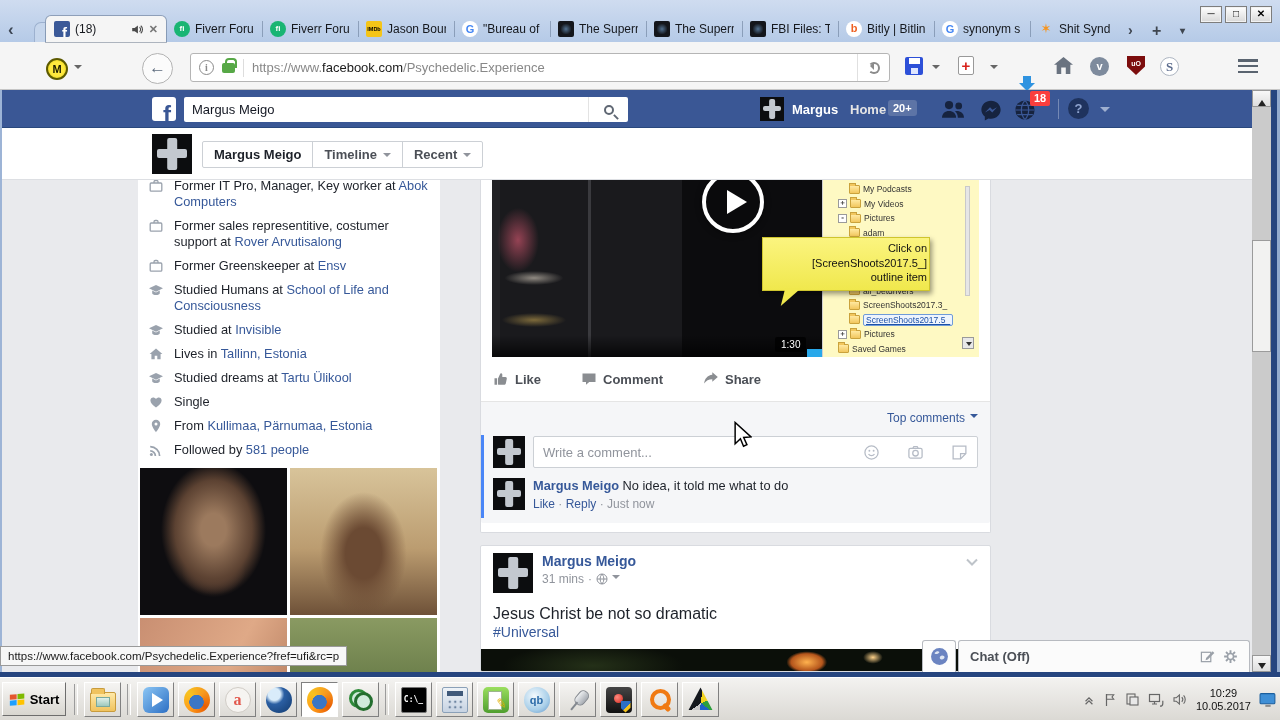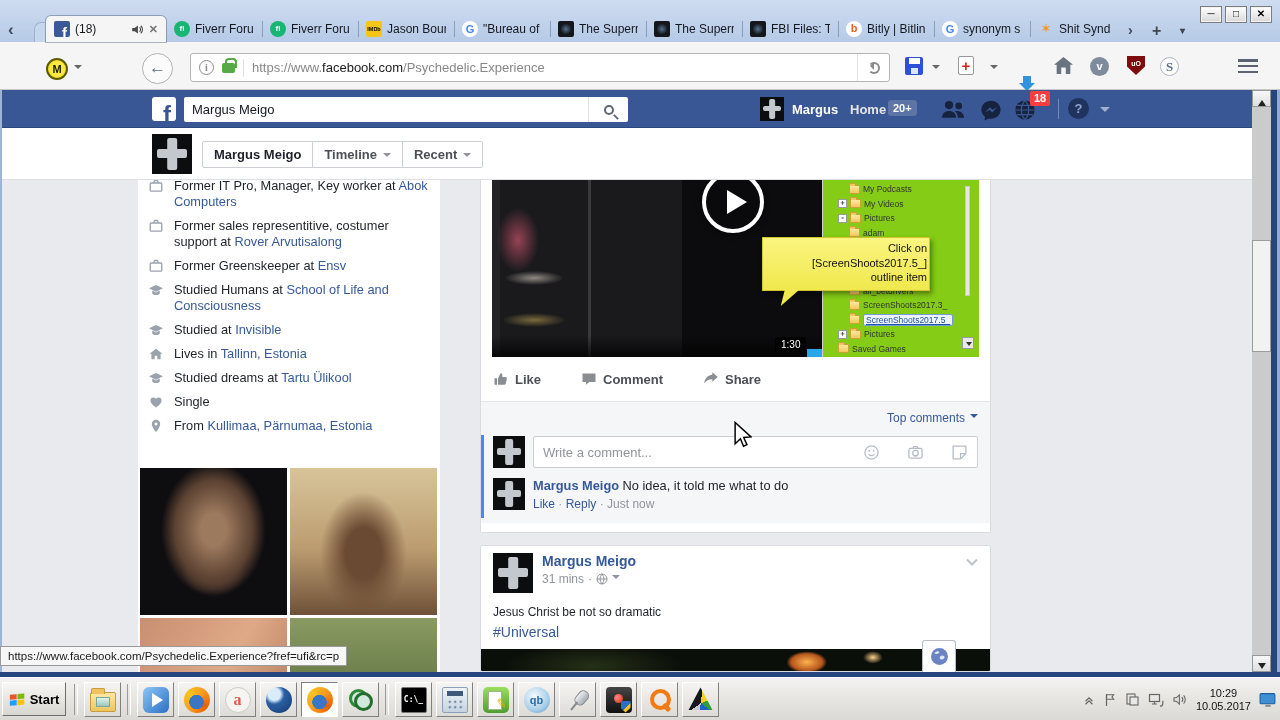--- a/index.html
+++ b/index.html
@@ -112,21 +112,21 @@
 .vscene{position:absolute;left:0;top:0;bottom:0;right:157px;background:
  radial-gradient(30px 46px at 26px 60px,rgba(180,77,98,.8),transparent 70%),
  radial-gradient(42px 10px at 42px 98px,rgba(207,198,184,.65),transparent 70%),
  radial-gradient(46px 10px at 42px 140px,rgba(178,149,75,.65),transparent 70%),
  linear-gradient(90deg,#232326 0 8px,transparent 8px),
  linear-gradient(90deg,transparent 0 96px,#3a3a3e 96px 99px,transparent 99px),
  linear-gradient(90deg,transparent 0 190px,#0c0c0e 190px),#1a1a1d}
 .vscene::after{content:'';position:absolute;left:0;right:0;bottom:0;height:22px;background:linear-gradient(transparent,rgba(0,0,0,.75))}
 .playbtn{position:absolute;left:210px;top:-9px;width:62px;height:62px;border:4px solid #fff;border-radius:50%;background:rgba(10,10,10,.35);box-shadow:0 1px 6px rgba(0,0,0,.5);z-index:4}
 .playbtn::after{content:'';position:absolute;left:21px;top:15px;border-left:20px solid #fff;border-top:12px solid transparent;border-bottom:12px solid transparent}
-.vtree{position:absolute;right:0;top:0;width:157px;height:100%;background:#84cc16;border-left:1px solid #cfcfcf;padding-top:2px;font-size:8.5px;color:#333}
+.vtree{position:absolute;right:0;top:0;width:157px;height:100%;background:#fef9c3;border-left:1px solid #cfcfcf;padding-top:2px;font-size:8.5px;color:#333}
 .tree-row{display:flex;align-items:center;gap:3px;height:14.5px}
 .exp{width:9px;height:9px;border:1px solid #9a9a9a;background:#fff;font:bold 7px/7px "DejaVu Sans Mono",monospace;text-align:center;color:#444;flex:none}
 .folder{width:11px;height:9px;background:linear-gradient(#ffe9a0,#f2c75e);border:1px solid #caa23c;border-radius:1px;position:relative;flex:none}
 .folder::before{content:'';position:absolute;top:-3px;left:-1px;width:5px;height:2px;background:#f2c75e;border:1px solid #caa23c;border-bottom:none}
 .tlabel{white-space:nowrap}
 .tlabel.sel{color:#1c51a8;text-decoration:underline;border:1px solid #6f9bd8;border-radius:2px;padding:0 2px;background:#eef4fd}
 .treebar{position:absolute;right:9px;top:6px;width:5px;height:110px;background:#e6e6e6;border:1px solid #c9c9c9}
 .treedown{position:absolute;right:5px;bottom:8px;width:12px;height:12px;border:1px solid #9a9a9a;background:#e8e8e8}
 .treedown::after{content:'';position:absolute;left:2.5px;top:4px;border:3.5px solid transparent;border-top:4.5px solid #333}
 .callout{position:absolute;left:270px;top:57px;width:168px;padding:3px 2px 5px;background:linear-gradient(#fbf47f,#f0e84d);border:1px solid #cfc52e;box-shadow:2px 3px 5px rgba(0,0,0,.4);font:11px/14.5px "Liberation Sans",sans-serif;color:#111;text-align:right;z-index:6}
@@ -147,21 +147,21 @@
 .cauthor{color:#365899;font-weight:bold;text-decoration:none}
 .cmeta{font-size:12px;color:#90949c;margin-top:3px}
 .meta-link{color:#365899;text-decoration:none}
 
 
 .post2{position:absolute;left:480px;top:545px;width:511px;height:127px;background:#fff;border:1px solid #d9dbe0;border-radius:2px;overflow:hidden}
 .p2head{position:absolute;left:12px;top:7px;display:flex;gap:9px}
 .p2name{color:#365899;font-weight:bold;font-size:14px;text-decoration:none}
 .p2meta{font-size:12px;color:#90949c;margin-top:3px;display:flex;align-items:center;gap:4px}
 .p2chev{position:absolute;right:10px;top:8px}
-.p2text{position:absolute;left:12px;top:59px;font-size:12px;color:#1d2129}
+.p2text{position:absolute;left:12px;top:59px;font-size:16px;color:#1d2129}
 .p2tag{position:absolute;left:12px;top:78px;font-size:14px;color:#365899;text-decoration:none}
 .p2img{position:absolute;left:0;right:0;top:103px;height:24px;background:
  radial-gradient(26px 14px at 64% 55%,#ffb24e,#b5561c 60%,transparent 78%),
  radial-gradient(14px 9px at 77% 35%,#ffd28a,transparent 70%),
  radial-gradient(90px 22px at 22% 70%,#243018,transparent),#0b0f09}
 
 
 .chatglobe{position:absolute;left:922px;top:640px;width:34px;height:32px;background:#fdfdfd;border:1px solid #b7bac0;border-bottom:none;border-radius:3px 3px 0 0;display:flex;align-items:center;justify-content:center;z-index:40}
 .chatbar{position:absolute;left:958px;top:640px;width:292px;height:32px;background:#fbfbfb;border:1px solid #b7bac0;border-bottom:none;border-radius:3px 3px 0 0;display:flex;align-items:center;padding:0 11px;font-weight:bold;color:#4b4f56;z-index:40}
 .chatbar .cic{margin-left:auto;display:flex;gap:8px;align-items:center}
@@ -481,20 +481,26 @@
             <use href="#i-heart"></use>
           </svg>
           <span class="about-text">Single</span>
         </div>
         <div class="about-item">
           <svg class="about-ico" width="16" height="16">
             <use href="#i-pin"></use>
           </svg>
           <span class="about-text">From <a class="fb-link">Kullimaa, Pärnumaa, Estonia</a></span>
         </div>
+        <div class="about-item">
+          <svg class="about-ico" width="16" height="16">
+            <use href="#i-rss"></use>
+          </svg>
+          <span class="about-text">Followed by <a class="fb-link">581 people</a></span>
+        </div>
       </div>
     <div class="photogrid">
       <div class="photo photo-1"></div>
       <div class="photo photo-2"></div>
       <div class="photo photo-3"></div>
       <div class="photo photo-4"></div>
     </div>
   </div>
 
   <div class="post1">
@@ -636,20 +642,35 @@
     <a class="p2tag">#Universal</a>
     <div class="p2img"></div>
   </div>
 
   <div class="chatglobe">
     <svg width="19" height="19" viewBox="0 0 18 18">
         <circle cx="9" cy="9" r="8" fill="#6b84c1"></circle>
         <path d="M4.5 5.5c1.2-1.6 3.4-2 4.2-.9.6.9-.7 1.8-1.9 2-1.2.2-3-.1-2.3-1.1zM10.8 8.2c1.5-.4 3 .4 3 1.6 0 1.1-1.4 2.1-2.8 2-1.3-.1-2-1-1.7-2 .2-.8.8-1.4 1.5-1.6z" fill="#dfe6f2"></path>
       </svg>
   </div>
+  <div class="chatbar">
+    <span>Chat (Off)</span>
+    <span class="cic">
+      <svg width="15" height="15" viewBox="0 0 16 16">
+          <rect x="1.5" y="3.5" width="10" height="10" fill="none" stroke="#9aa0a8" stroke-width="1.3"></rect>
+          <path d="M6.5 9.5l7-7 1.8 1.8-7 7-2.4.6z" fill="#9aa0a8"></path>
+        </svg>
+      <svg width="15" height="15" viewBox="0 0 16 16">
+          <circle cx="8" cy="8" r="3.2" fill="none" stroke="#9aa0a8" stroke-width="1.6"></circle>
+          <g stroke="#9aa0a8" stroke-width="2">
+            <path d="M8 1.2v3M8 11.8v3M1.2 8h3M11.8 8h3M3.2 3.2l2 2M10.8 10.8l2 2M12.8 3.2l-2 2M5.2 10.8l-2 2"></path>
+          </g>
+        </svg>
+    </span>
+  </div>
   <div class="statusbox">https://www.facebook.com/Psychedelic.Experience?fref=ufi&amp;rc=p</div>
   <div class="vscroll">
     <div class="sarrow up"></div>
     <div class="sthumb"></div>
     <div class="sarrow down"></div>
   </div>
   <div class="bL"></div>
   <div class="bR"></div>
   <div class="bR2"></div>
   <div class="bB"></div>

